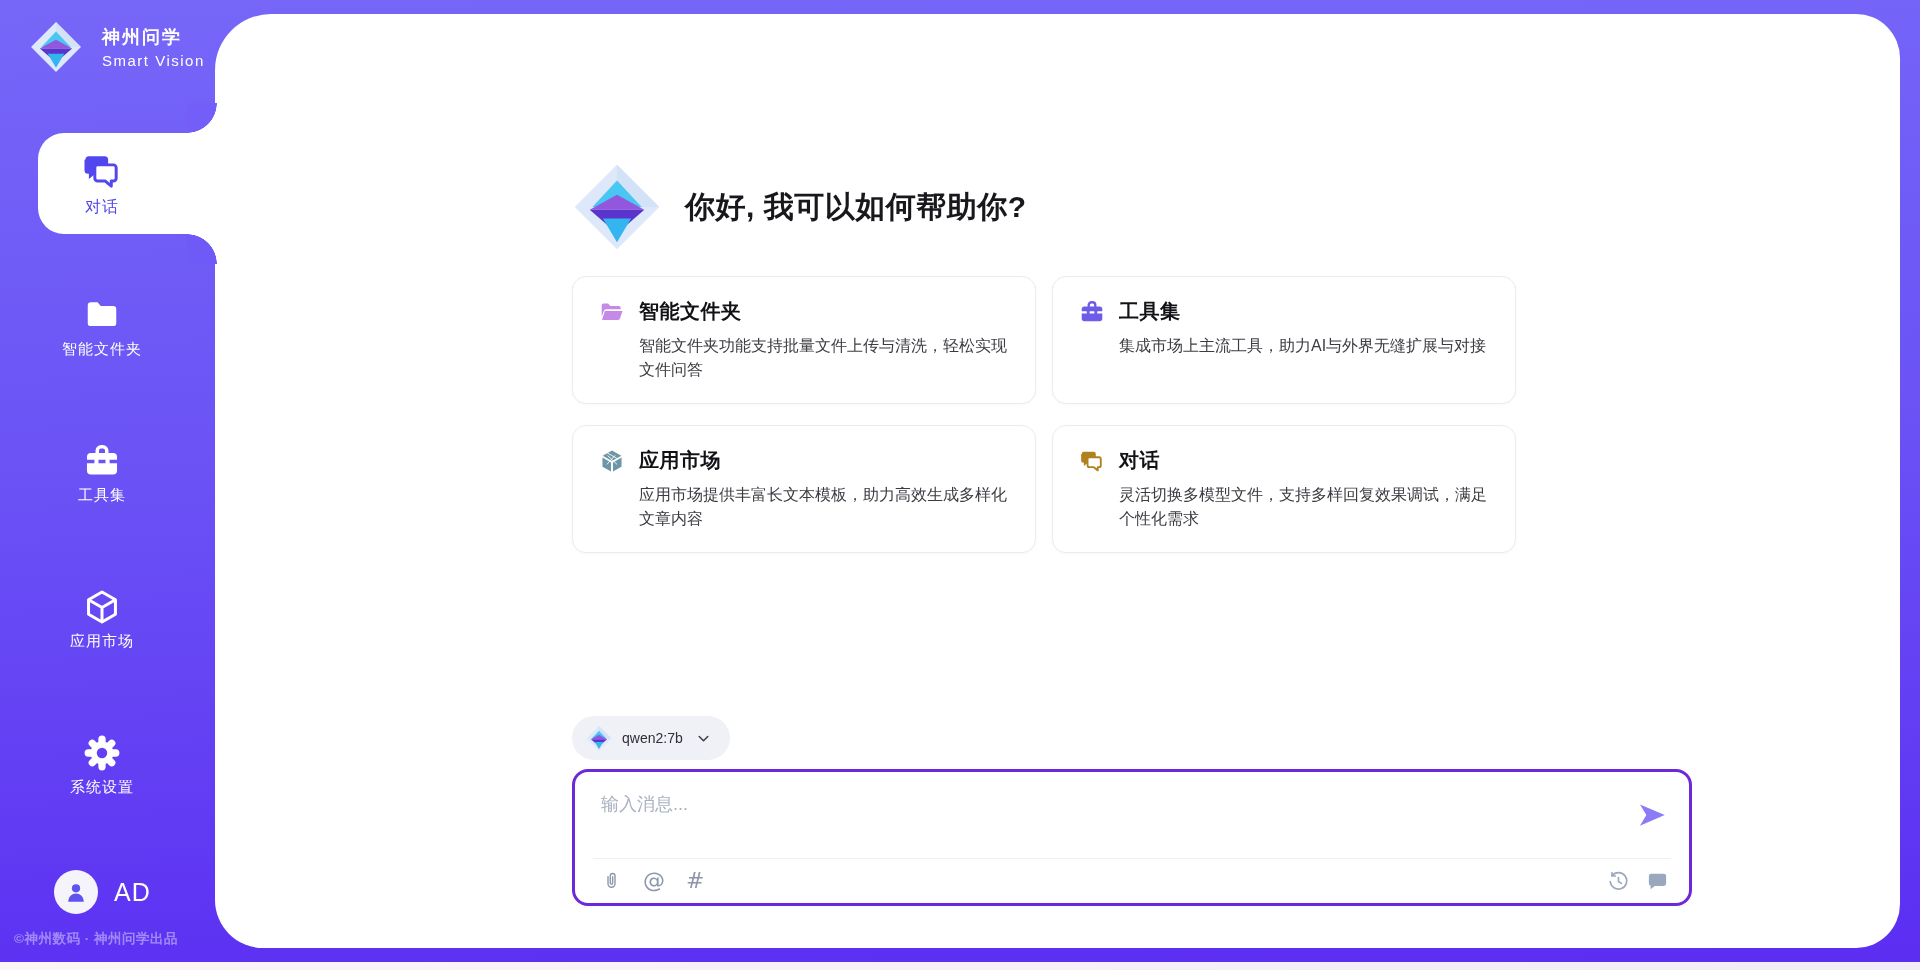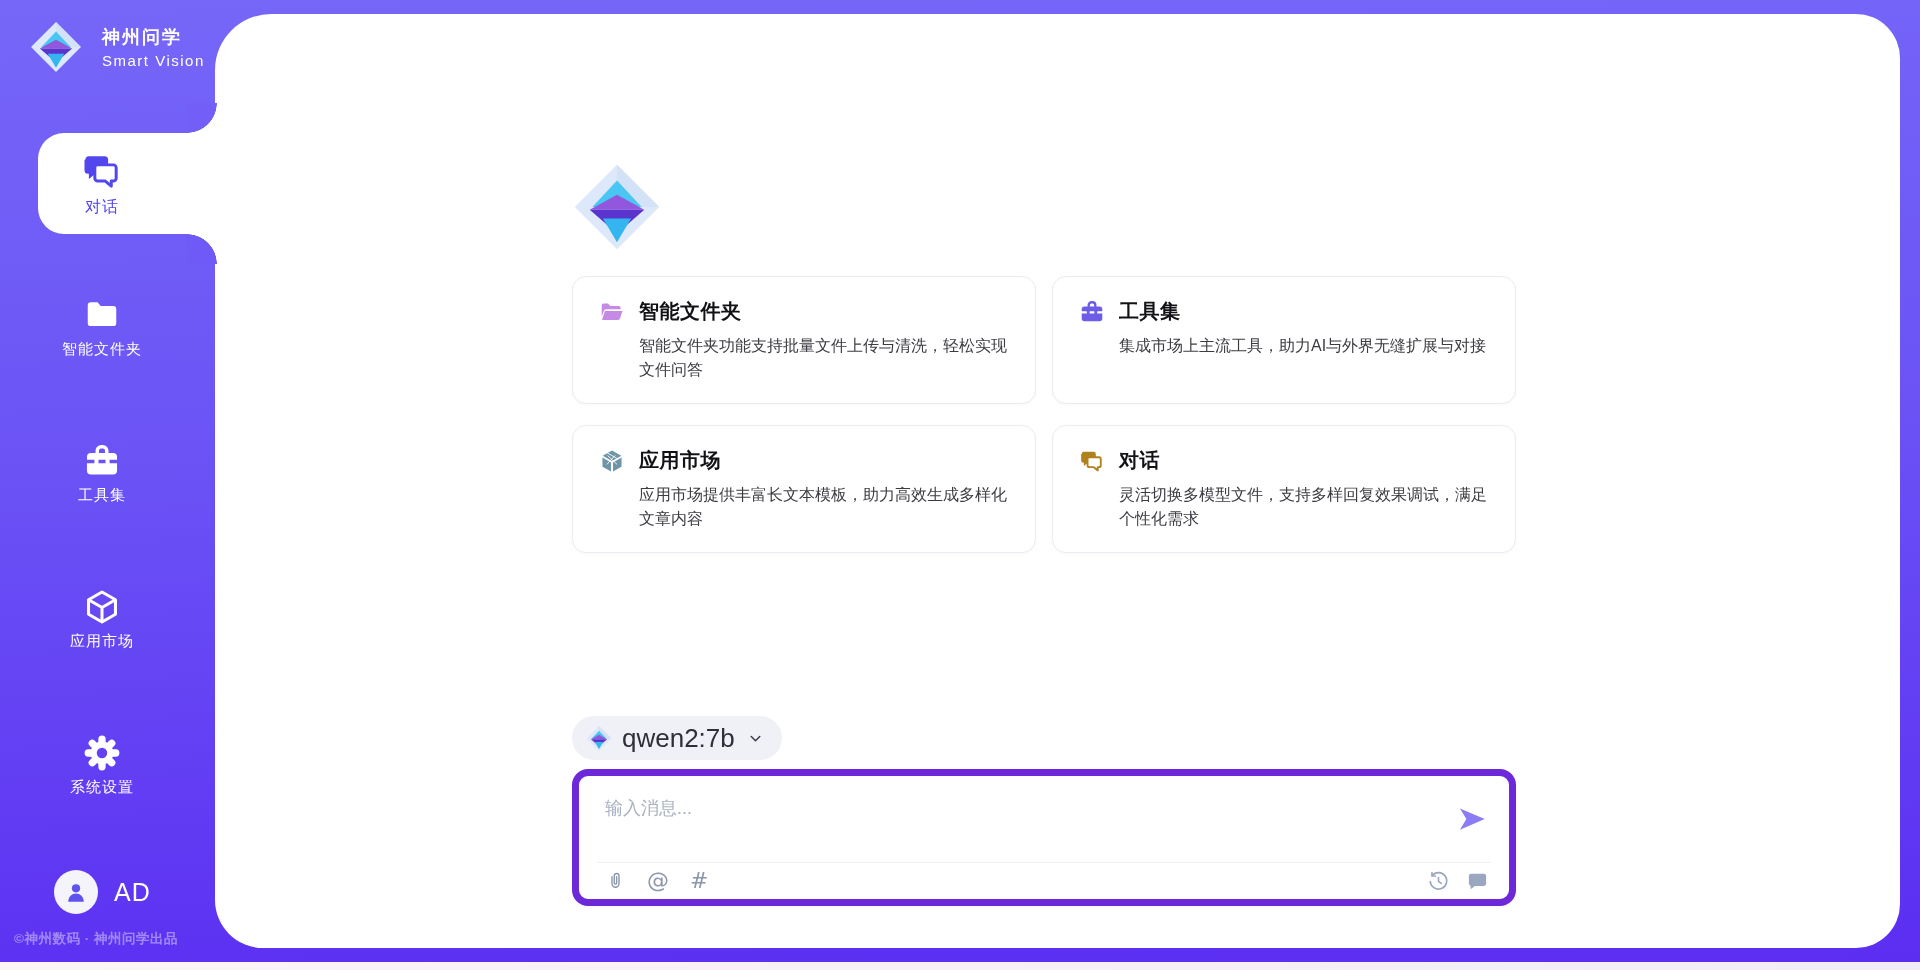--- a/index.html
+++ b/index.html
@@ -105,26 +105,26 @@
   .icon-briefcase-p { color:#6c5ce7; }
   .icon-tiled-cube  { color:#6f95a8; }
   .icon-chat-gold   { color:#b0821d; }
 
   .model-pill {
     position:absolute; left:357px; top:702px; height:44px;
     display:inline-flex; align-items:center; gap:10px;
     background:#f0f1f6; border-radius:22px; padding:0 18px 0 14px; cursor:pointer;
   }
   .model-pill .pill-diamond { width:26px; height:27px; }
-  .model-name { font-size:26px; color:#2e2f37; }
+  .model-name { font-size:14px; color:#2e2f37; }
   .model-pill .chev { width:17px; height:17px; color:#3f4049; margin-left:2px; }
 
   .composer {
-    position:absolute; left:357px; top:755px; width:944px; height:137px;
-    background:#fff; border:7px solid #6d28d9; border-radius:16px;
+    position:absolute; left:357px; top:755px; width:1120px; height:137px;
+    background:#fff; border:3px solid #6d28d9; border-radius:16px;
     box-shadow:0 1px 3px rgba(25,25,60,0.03);
   }
   .composer textarea {
     position:absolute; left:0; top:0; width:860px; height:84px;
     border:none; outline:none; resize:none; background:transparent;
     padding:20px 0 0 26px; font-size:18px; color:#30303a;
     font-family:"Liberation Sans","DejaVu Sans",sans-serif;
   }
   .composer textarea::placeholder { color:#a9b0c0; }
   .send-btn {
@@ -224,20 +224,21 @@
     </symbol>
   </defs>
 </svg>
 
 <div class="panel">
 
   <div class="greeting">
     <svg>
         <use href="#i-diamond"></use>
       </svg>
+    <div class="greeting-title">你好, 我可以如何帮助你?</div>
   </div>
 
   <div class="cards">
     <div class="card">
       <div class="card-head">
         <svg class="icon-folder-open">
             <use href="#i-folder-open"></use>
           </svg>
         <span class="card-title">智能文件夹</span>
       </div>

